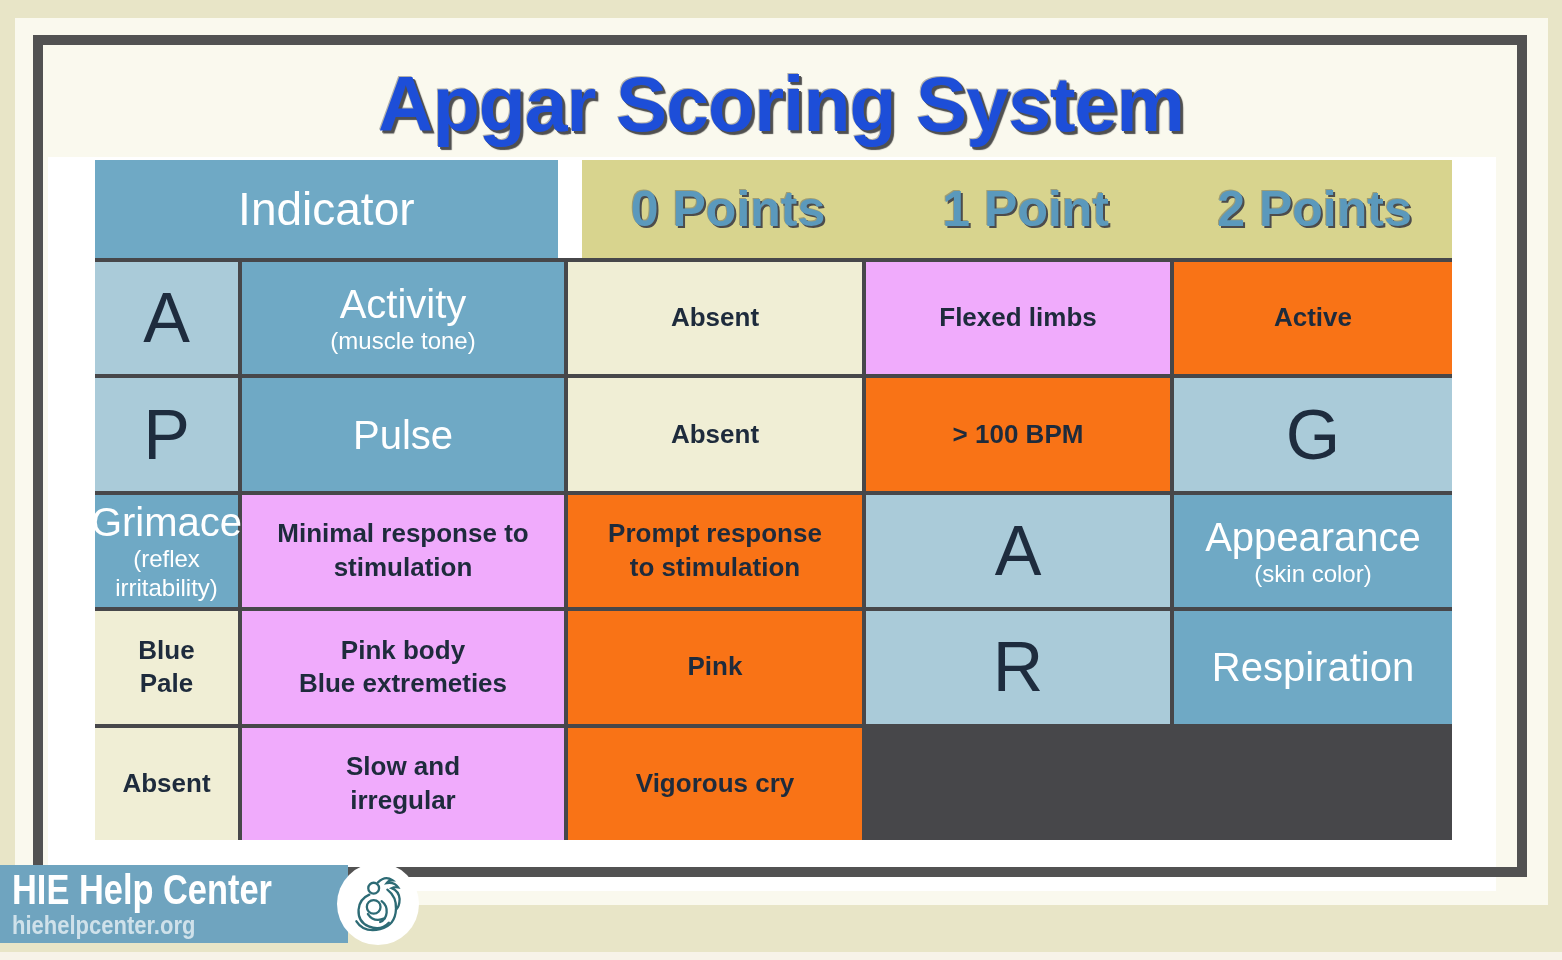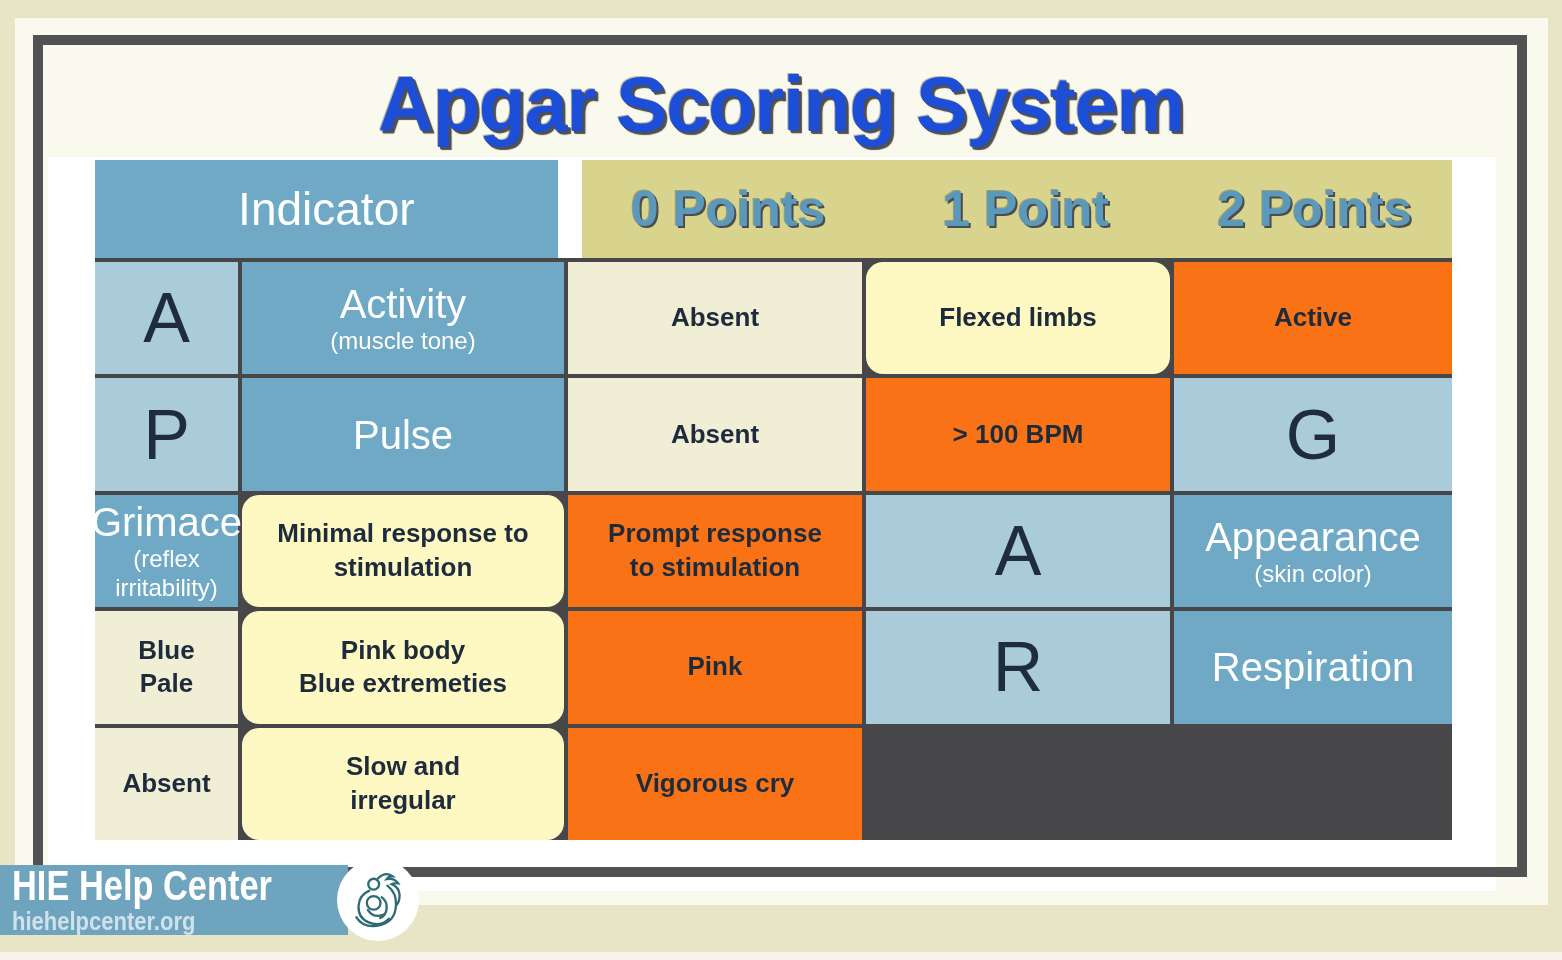--- a/index.html
+++ b/index.html
@@ -63,24 +63,24 @@
     background:#6fa9c5; color:#ffffff; flex-direction:column;
   }
   .name-main{ font-size:40px; font-weight:400; line-height:1.15; }
   .name-sub{ font-size:24px; font-weight:400; line-height:1.2; }
   .name-sub:empty{ display:none; }
   .score-cell{
     color:#1e2b3c; font-size:26px; font-weight:700;
     line-height:1.3; white-space:pre-line; padding:0 14px;
   }
   .col-p0{ background:#f0eed5; }
-  .col-p1{ background:#fef9c3;border-radius:17px; }
+  .col-p1{ background:#f0abfc; }
   .col-p2{ background:#f97316; }
   .logo-bar{
-    position:absolute; left:0; top:865px; width:348px; height:70px;
+    position:absolute; left:0; top:865px; width:348px; height:78px;
     background:#6fa4bf; z-index:5;
     display:flex; align-items:center; justify-content:space-between;
     padding:0 10px 0 12px;
   }
   .logo-text{ display:flex; flex-direction:column; }
   .brand{
     color:#ffffff; font-size:43px; font-weight:700; line-height:1.0;
     transform:scaleX(0.80); transform-origin:left center; white-space:nowrap;
   }
   .brand-url{

